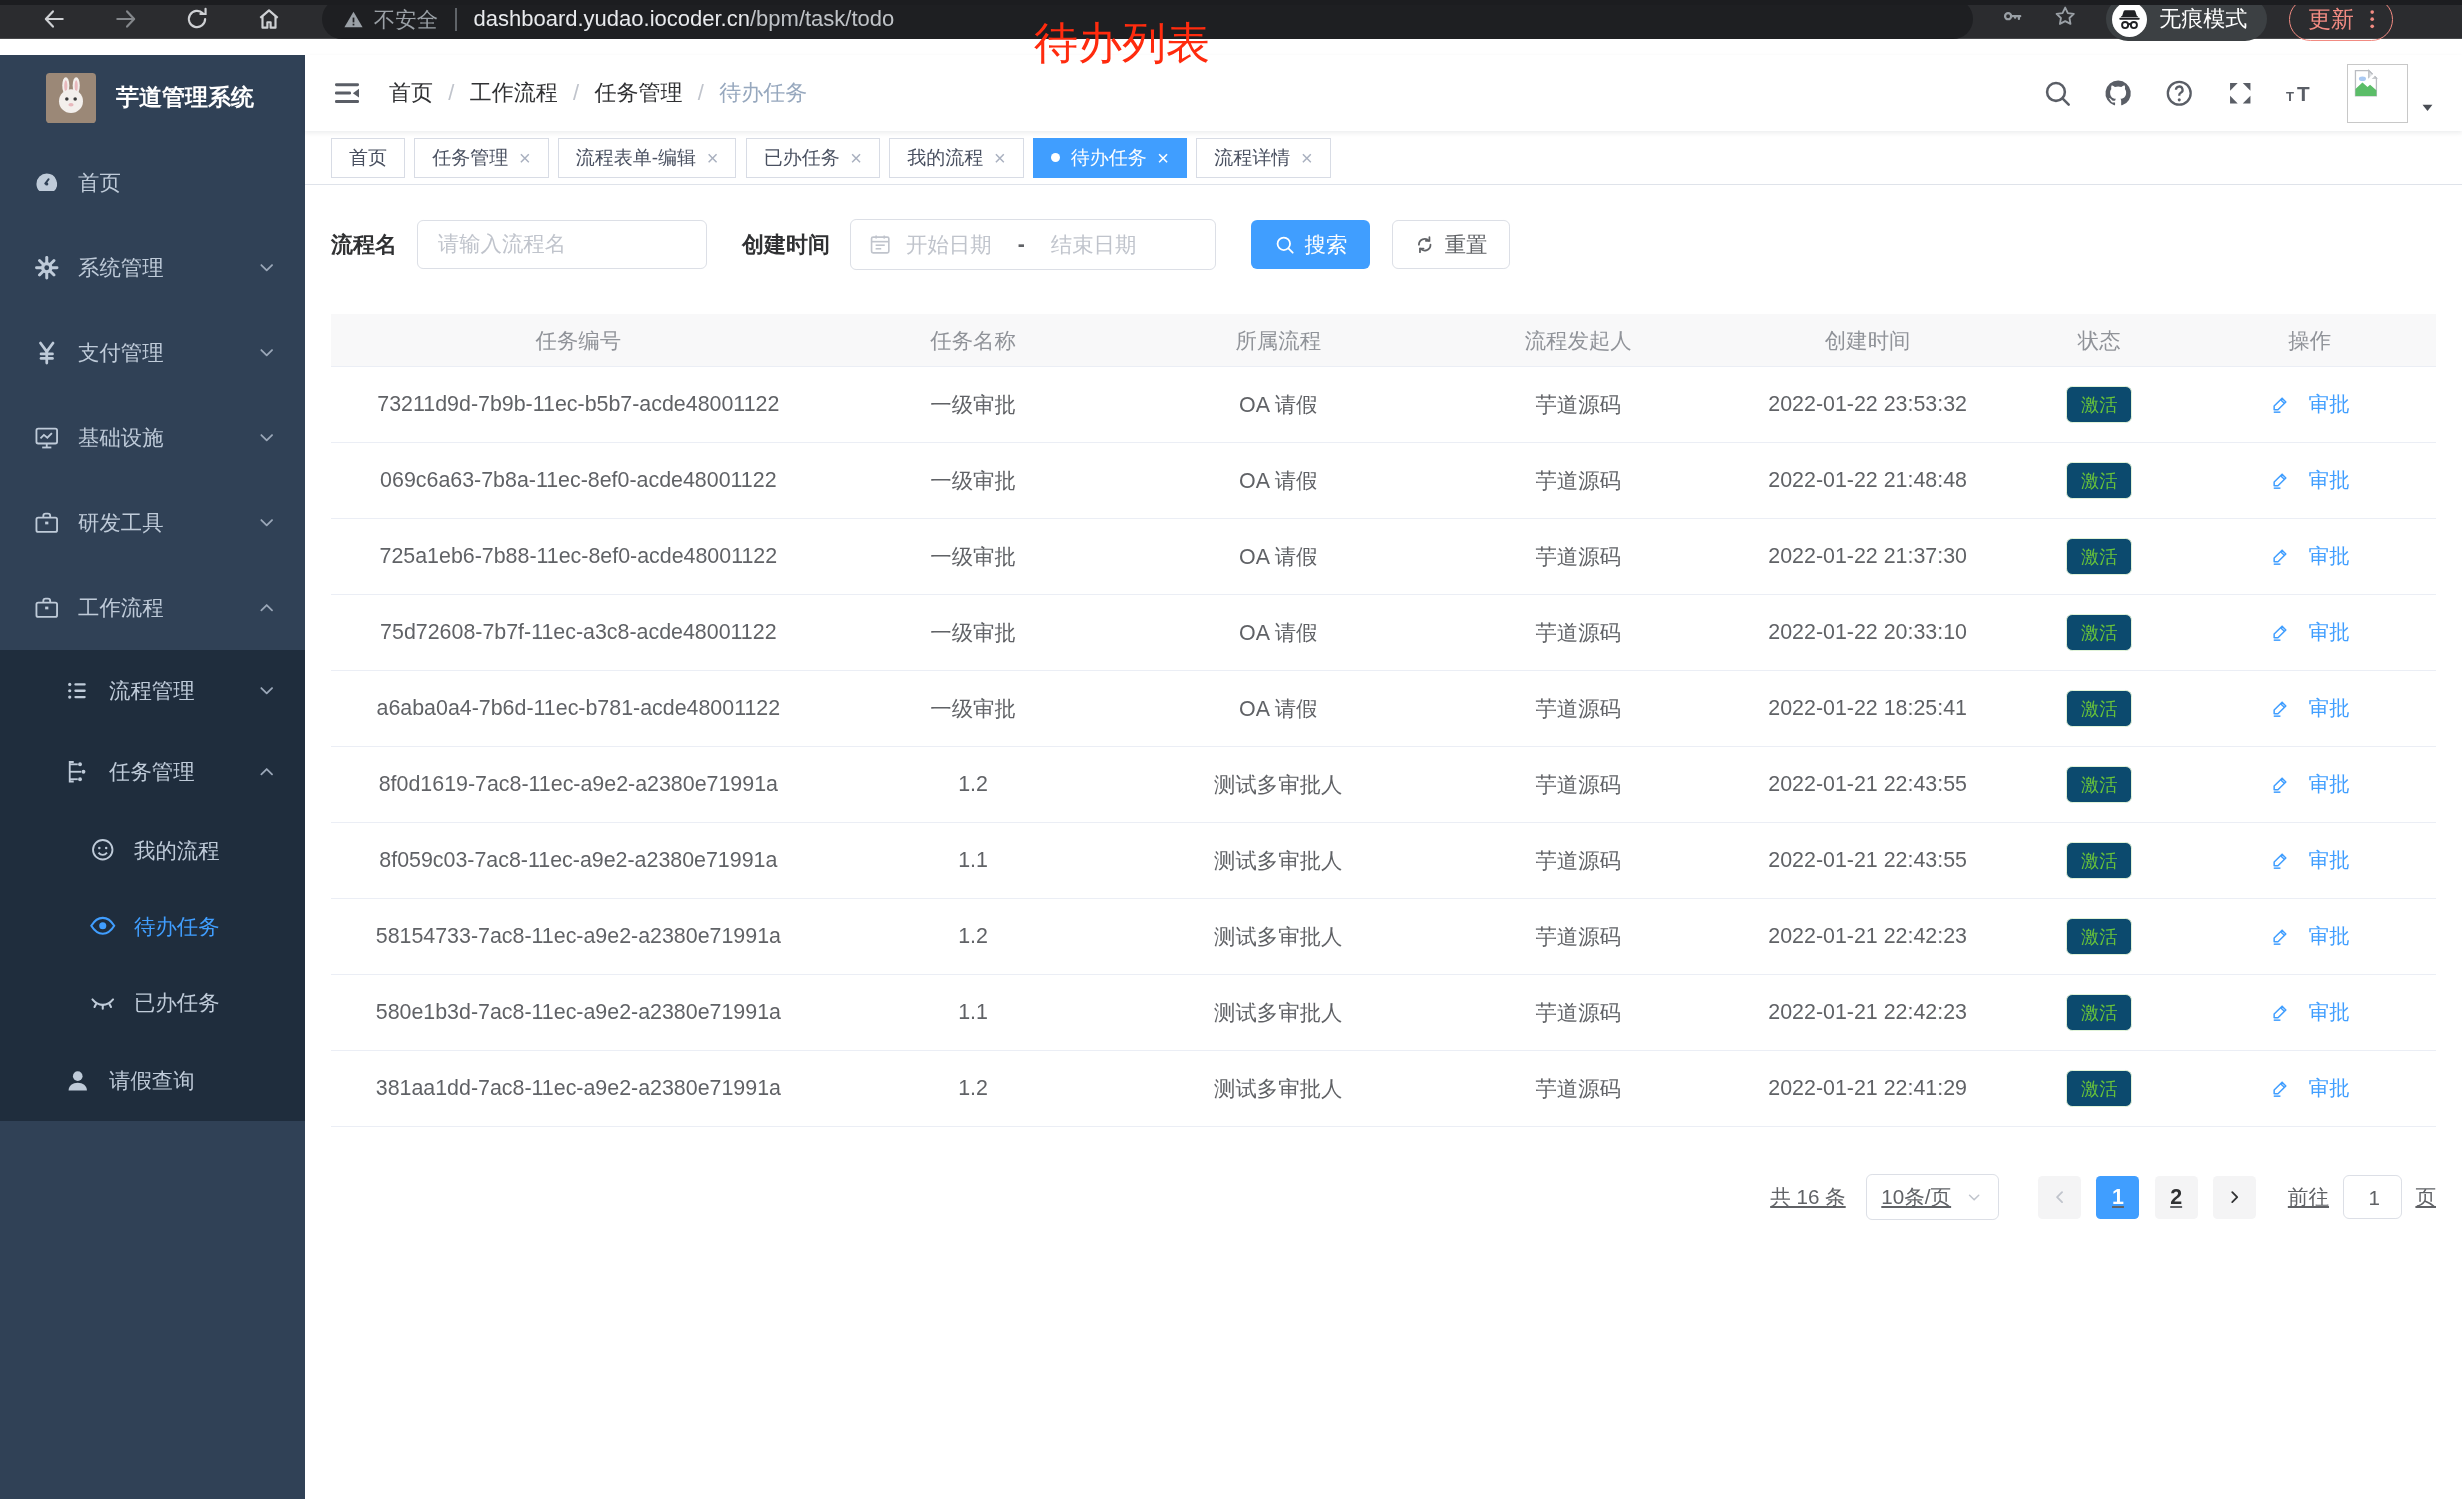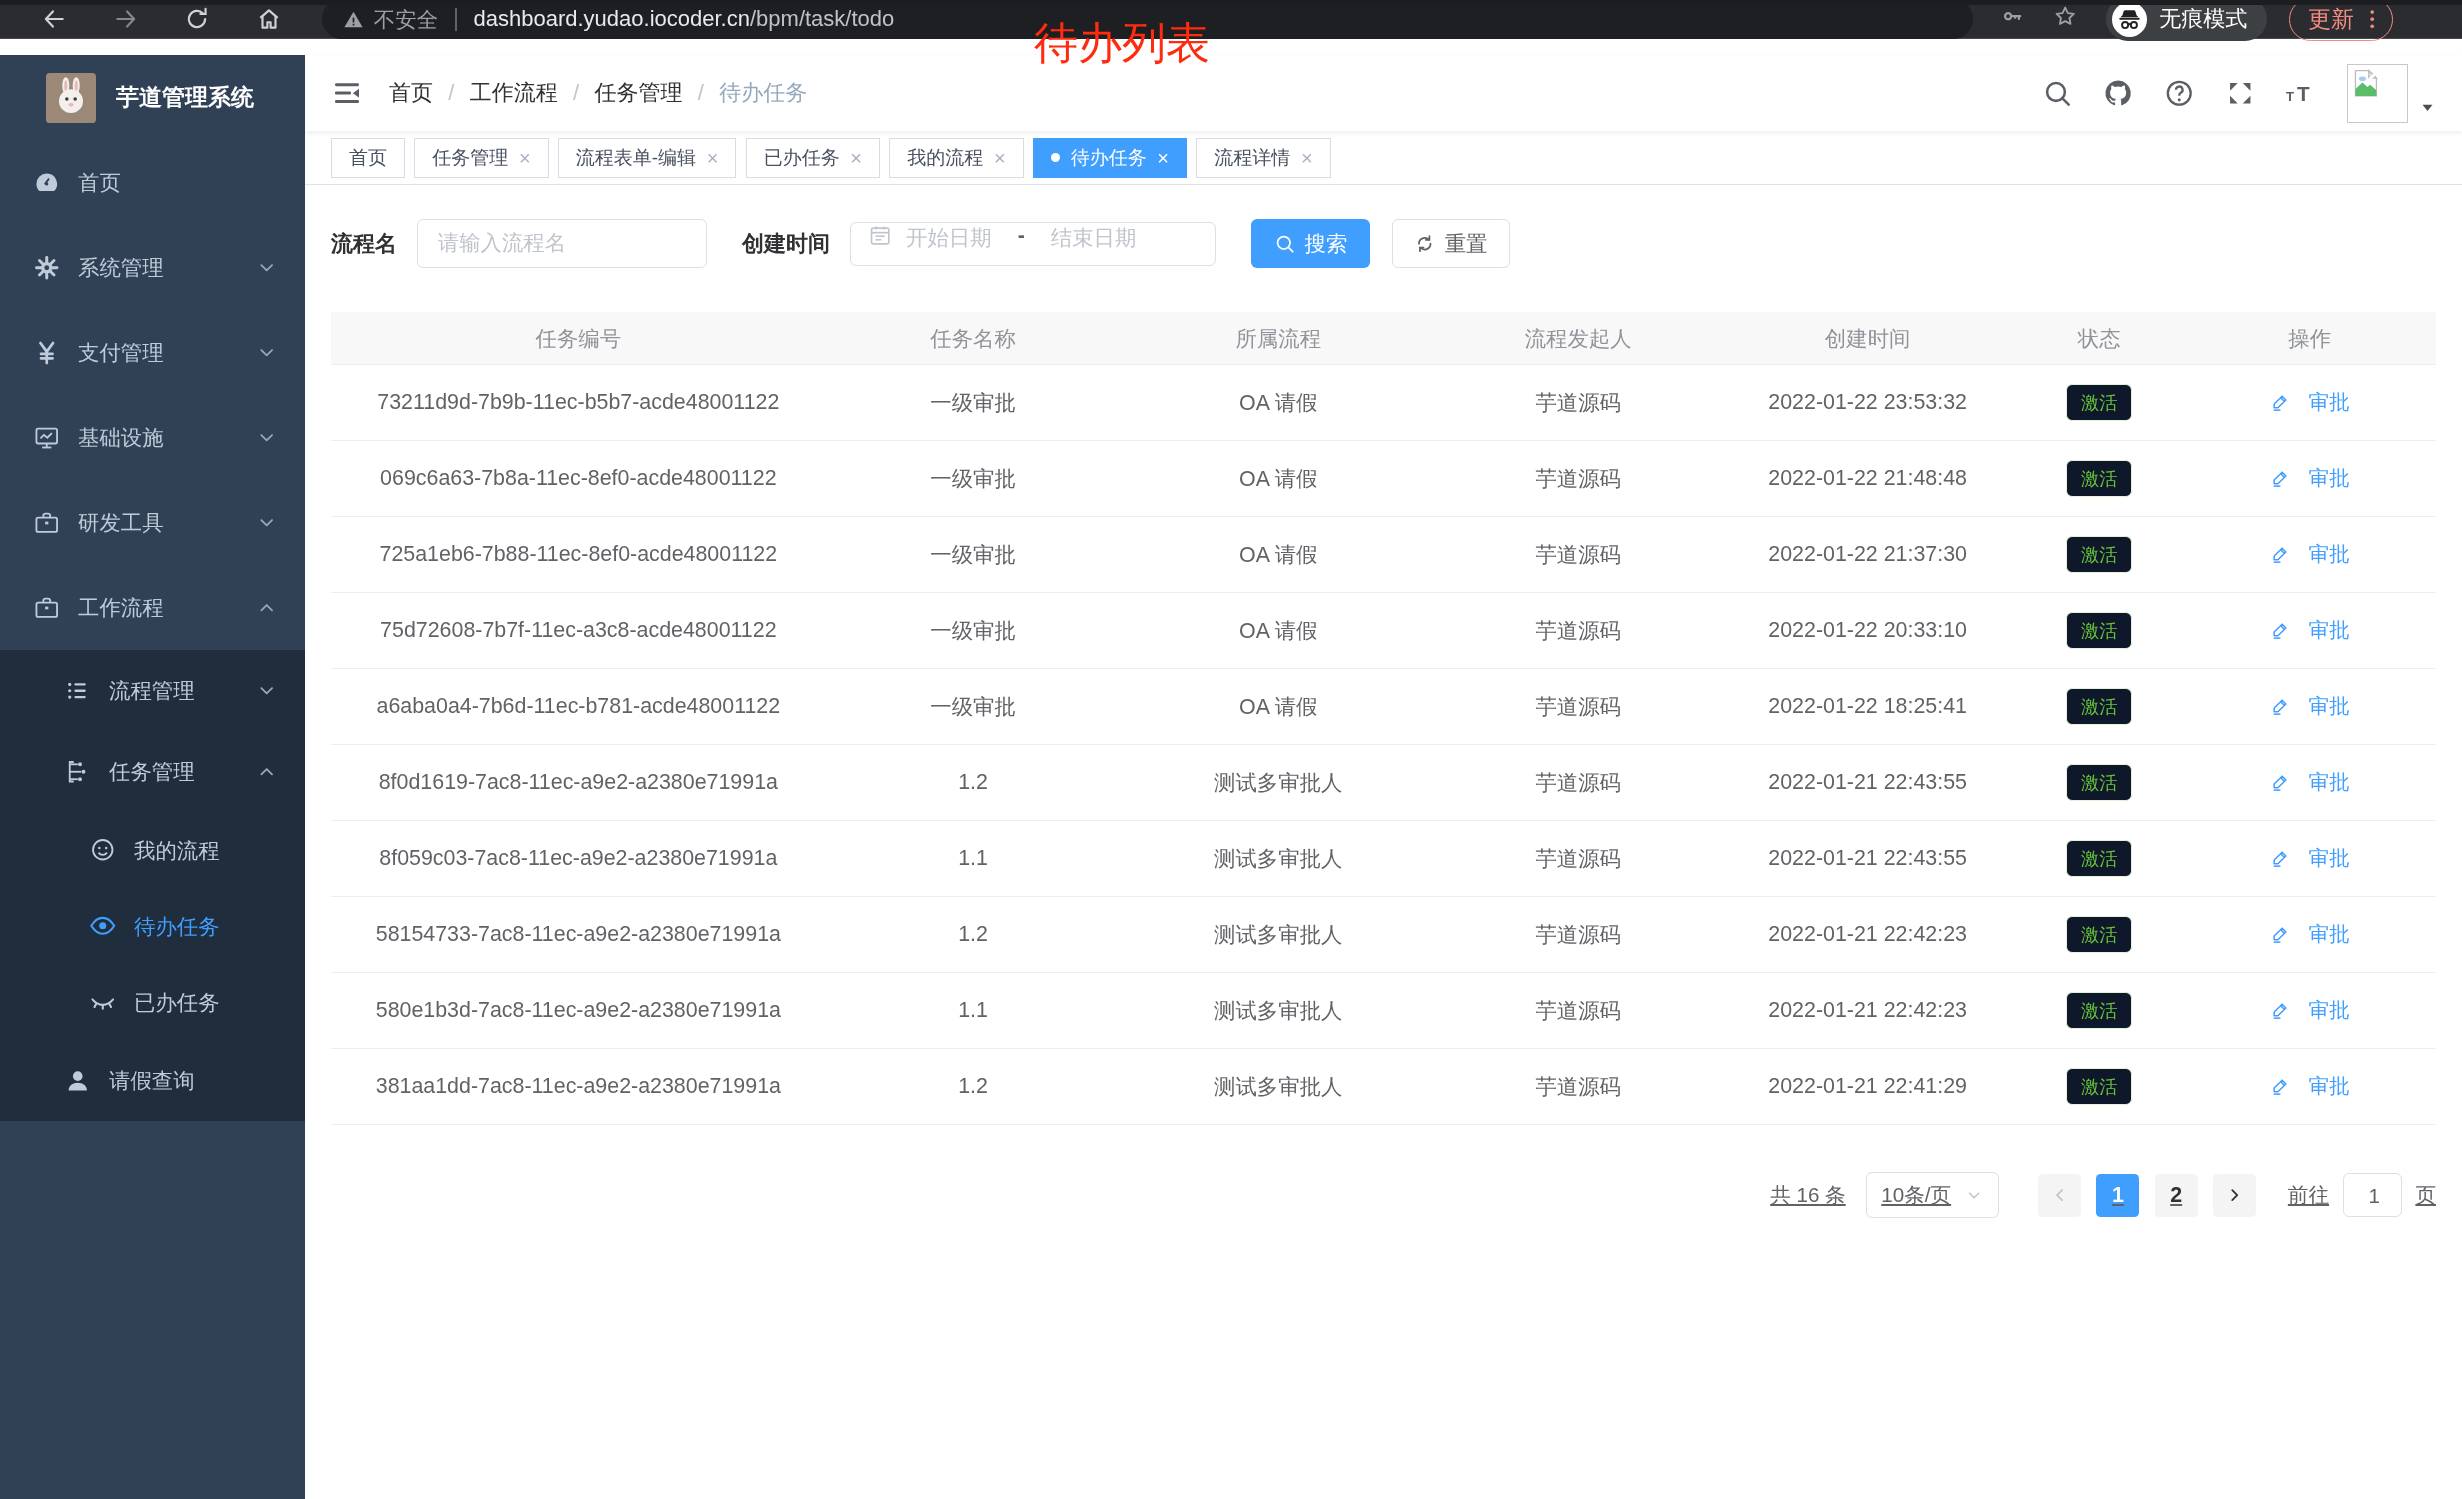--- a/index.html
+++ b/index.html
@@ -87,38 +87,38 @@
 
   .content{padding:0 26px;}
   .filters{margin-top:34px;display:flex;align-items:center;}
   .f-label{font-size:22px;color:#303133;font-weight:bold;white-space:nowrap;}
   .f-input{width:290px;height:49px;border:1.5px solid #dcdfe6;border-radius:6.1px;margin-left:20px;
            display:flex;align-items:center;padding:0 6.1px;box-sizing:border-box;}
   .f-input input{border:none;outline:none;width:100%;font-size:21.4px;color:#606266;padding:0 13.7px;
                  font-family:inherit;background:transparent;}
   .f-input input::placeholder{color:#c0c4cc;}
   .ml44{margin-left:35px;}
-  .date-range{width:366px;height:44px;border:1.5px solid #dcdfe6;border-radius:6.1px;margin-left:20px;
-              display:flex;align-items:flex-start;padding:0 17px;box-sizing:border-box;}
+  .date-range{width:366px;height:51px;border:1.5px solid #dcdfe6;border-radius:6.1px;margin-left:20px;
+              display:flex;align-items:center;padding:0 17px;box-sizing:border-box;}
   .cal-icon{width:24.4px;height:24.4px;color:#c0c4cc;flex:none;margin-right:13.7px;}
   .cal-icon svg{width:24.4px;height:24.4px;}
   .dr-text{color:#c0c4cc;font-size:21.4px;white-space:nowrap;}
   .dr-sep{color:#606266;font-size:21.4px;margin:0 26px;font-weight:bold;}
   .btn{height:49px;border-radius:6.1px;display:flex;align-items:center;font-size:21.4px;gap:9.2px;
        box-sizing:border-box;cursor:pointer;white-space:nowrap;}
   .btn svg{width:21.4px;height:21.4px;}
   .btn-search{background:#409eff;color:#fff;margin-left:35px;padding:0 23px;border:none;}
   .btn-reset{background:#fff;color:#606266;border:1.5px solid #dcdfe6;margin-left:21.4px;padding:0 21.4px;}
 
   table.task-table{width:100%;border-collapse:collapse;margin-top:44px;table-layout:fixed;}
   .task-table th{height:50px;background:#f8f8f9;color:#909399;font-size:21.4px;font-weight:normal;
                  border-bottom:1.5px solid #ebeef5;text-align:center;}
   .task-table td{height:73px;color:#606266;font-size:21.4px;border-bottom:1.5px solid #ebeef5;
                  text-align:center;overflow:hidden;white-space:nowrap;}
-  .badge-success{display:inline-block;padding:6.1px 13.7px;background:#0f172a;border:1.5px solid #e1f3d8;
+  .badge-success{display:inline-block;padding:6.1px 13.7px;background:#0c4a6e;border:1.5px solid #e1f3d8;
                  color:#67c23a;font-size:18.3px;border-radius:6.1px;line-height:1.2;}
   .action-link{color:#409eff;font-size:20.6px;display:inline-flex;align-items:center;gap:19px;cursor:pointer;}
   .action-link svg{width:20px;height:20px;}
 
   .pagination{margin-top:47px;display:flex;align-items:center;justify-content:flex-end;
               font-size:20.6px;color:#606266;text-decoration:underline;}
   .p-total{margin-right:20px;white-space:nowrap;}
   .p-size{width:133px;height:46px;border:1.5px solid #dcdfe6;border-radius:6.1px;display:flex;
           align-items:center;justify-content:center;gap:13.7px;margin-right:32px;box-sizing:border-box;}
   .p-size .sel-caret{width:18.3px;height:18.3px;color:#c0c4cc;}

